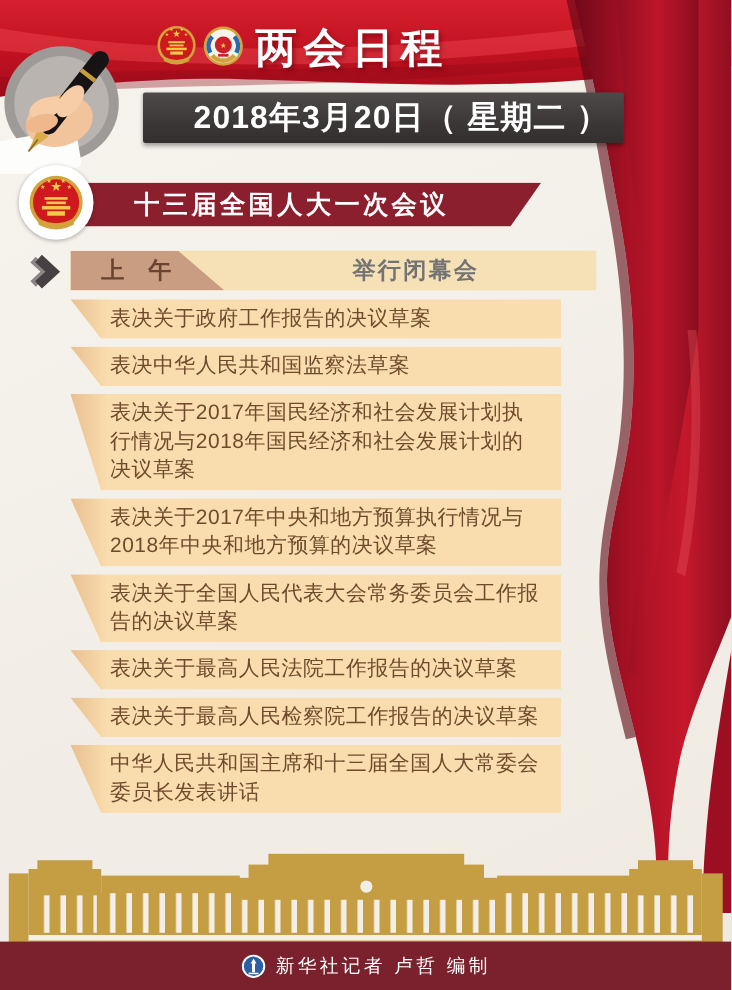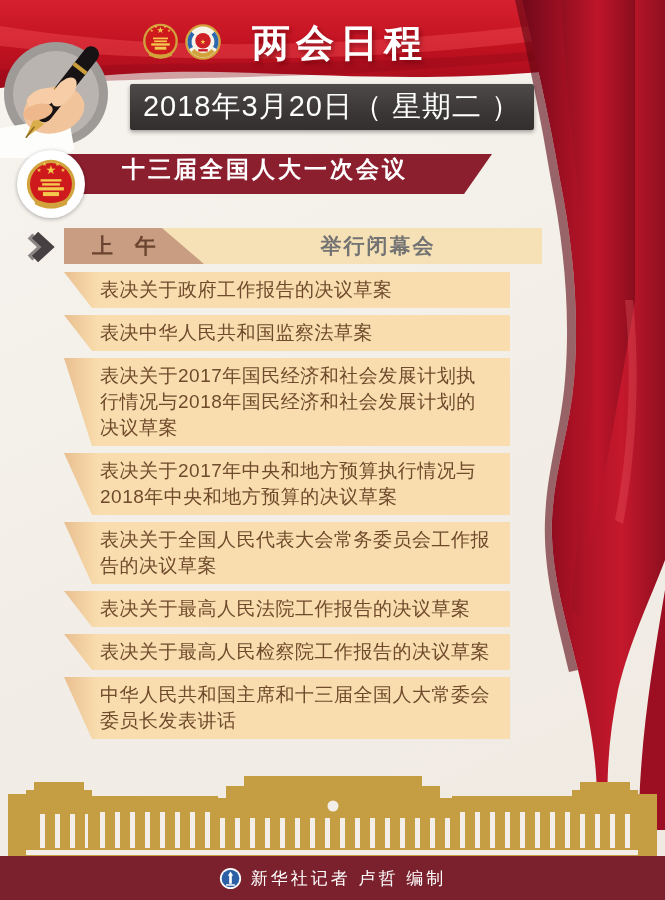--- a/index.html
+++ b/index.html
@@ -11,45 +11,45 @@
   svg{display:block;}
   .abs{position:absolute;}
 
   
   .top-ribbon{left:0;top:0;width:665px;height:120px;z-index:1;}
   .hand-illus{left:-4px;top:28px;width:130px;height:130px;z-index:2;}
   .emblem-npc-small{left:142px;top:20px;width:37px;height:42px;z-index:3;}
   .emblem-cppcc-small{left:184px;top:23px;width:38px;height:38px;z-index:3;}
   .page-title{
     left:232px;top:18px;z-index:3;color:#ffffff;font-size:38px;font-weight:bold;
-    letter-spacing:6px;text-shadow:2px 3px 4px rgba(90,0,10,.55);margin-left:20px;
+    letter-spacing:6px;text-shadow:2px 3px 4px rgba(90,0,10,.55);
   }
   .date-banner{
     left:130px;top:84px;width:404px;height:46px;z-index:3;
     background:linear-gradient(#4e4a49,#3a3636 65%,#332f2f);
     border-radius:2px;box-shadow:0 2px 4px rgba(0,0,0,.35);
     display:flex;align-items:center;justify-content:center;
-    color:#ffffff;font-size:29px;font-weight:normal;letter-spacing:1px;
+    color:#ffffff;font-size:29px;font-weight:bold;letter-spacing:1px;padding-left:33px;
   }
 
   
   .curtain{right:0;top:0;width:200px;height:900px;z-index:1;}
   .building{left:0;top:776px;width:665px;height:95px;z-index:2;}
   .footer-bar{
     left:0;bottom:0;width:665px;height:44px;background:#7b202d;z-index:4;
     display:flex;align-items:center;justify-content:center;gap:9px;
     color:#ffffff;font-size:17px;letter-spacing:3px;
   }
   .xinhua-logo{width:23px;height:23px;}
 
   
   .session-banner{
-    left:46px;top:154px;width:446px;height:40px;z-index:2;background:#8b1f2e;
+    left:46px;top:166px;width:446px;height:40px;z-index:2;background:#8b1f2e;
     clip-path:polygon(0 0,100% 0,calc(100% - 28px) 100%,0 100%);
-    display:flex;padding-left:76px;box-sizing:border-box;
+    display:flex;align-items:center;padding-left:76px;box-sizing:border-box;
     color:#ffffff;font-size:23px;font-weight:bold;letter-spacing:3px;
     box-shadow:0 2px 3px rgba(0,0,0,.25);
   }
   .session-emblem{
     left:17px;top:150px;width:68px;height:68px;z-index:3;background:#ffffff;
     border-radius:50%;box-shadow:0 1px 4px rgba(0,0,0,.3);
     display:flex;align-items:center;justify-content:center;
   }
   .session-emblem svg{width:52px;height:58px;}
 

